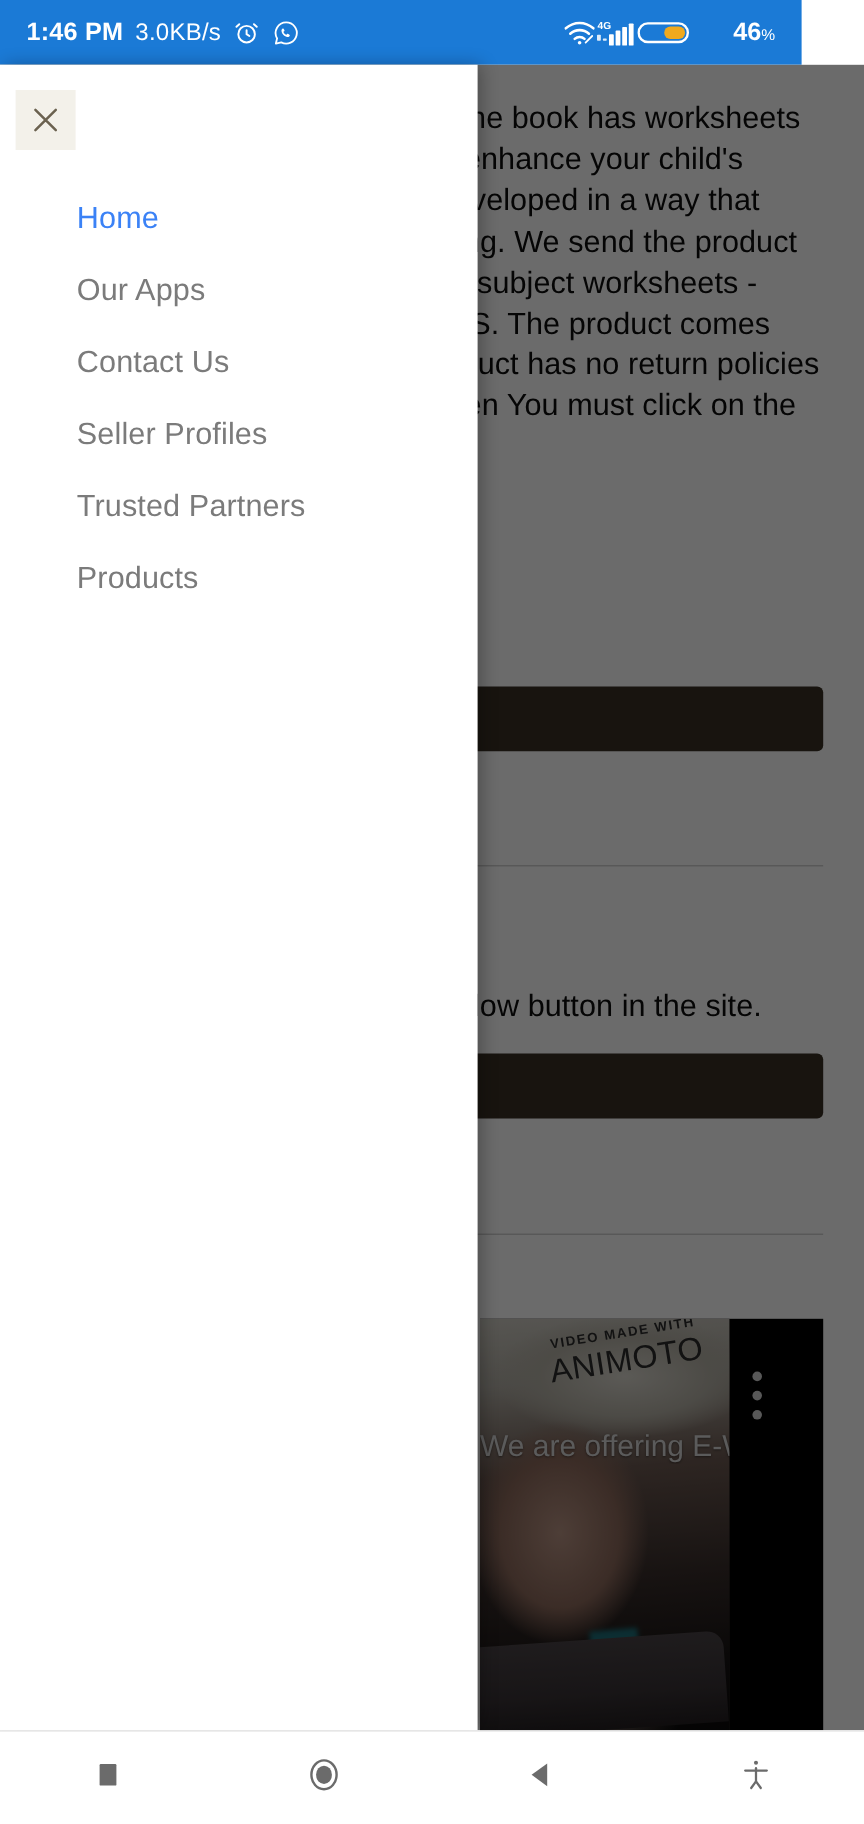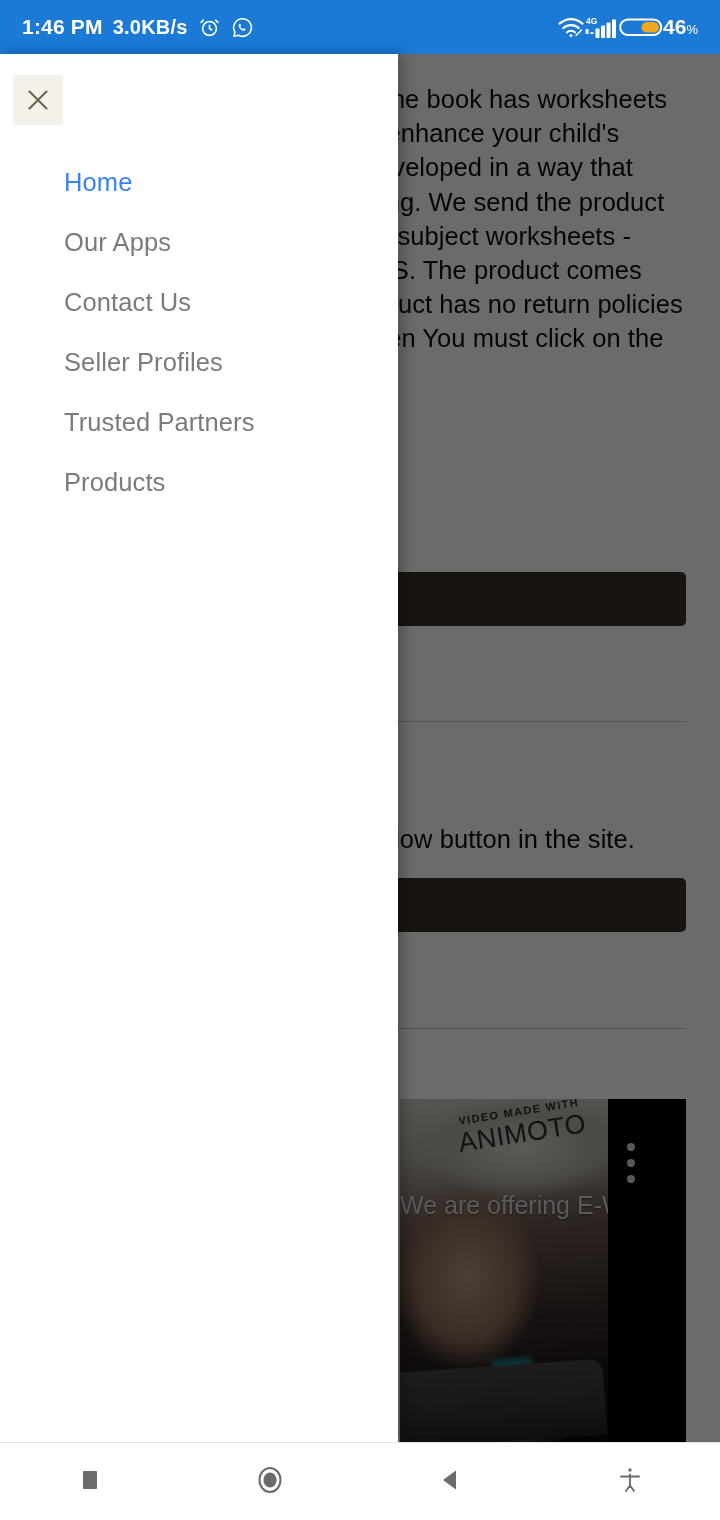--- a/index.html
+++ b/index.html
@@ -12,32 +12,32 @@
   #screen {
     position:relative;
     width:720px; height:1520px;
     background:#ffffff;
     overflow:hidden;
   }
 
   
   #status-bar {
     position:absolute; left:0; top:0;
-    width:720px; height:54px;
+    width:668px; height:54px;
     background:#1b7ad6;
     display:flex; align-items:center;
     padding:0 22px;
     color:#ffffff;
   }
   .sb-left { display:flex; align-items:center; gap:10px; }
   .sb-right { display:flex; margin-left:auto; }
   .sb-time { font-size:21px; font-weight:bold; letter-spacing:.2px; }
-  .sb-net  { font-size:20px; font-weight:bold; letter-spacing:.2px; }
+  .sb-net  { font-size:20px; font-weight:normal; letter-spacing:.2px; }
   .sb-icon { display:inline-flex; align-items:center; justify-content:center; }
-  .batt-pct { font-size:21px; font-weight:bold; }
+  .batt-pct { font-size:21px; font-weight:bold;margin-left:36px; }
   .batt-pct .pctsym { font-size:13px; font-weight:normal; vertical-align:baseline; }
 
   
   #page-under {
     position:absolute; left:0; top:54px;
     width:720px; height:1388px;
     background:#ffffff;
     overflow:hidden;
   }
   #page-inner {

